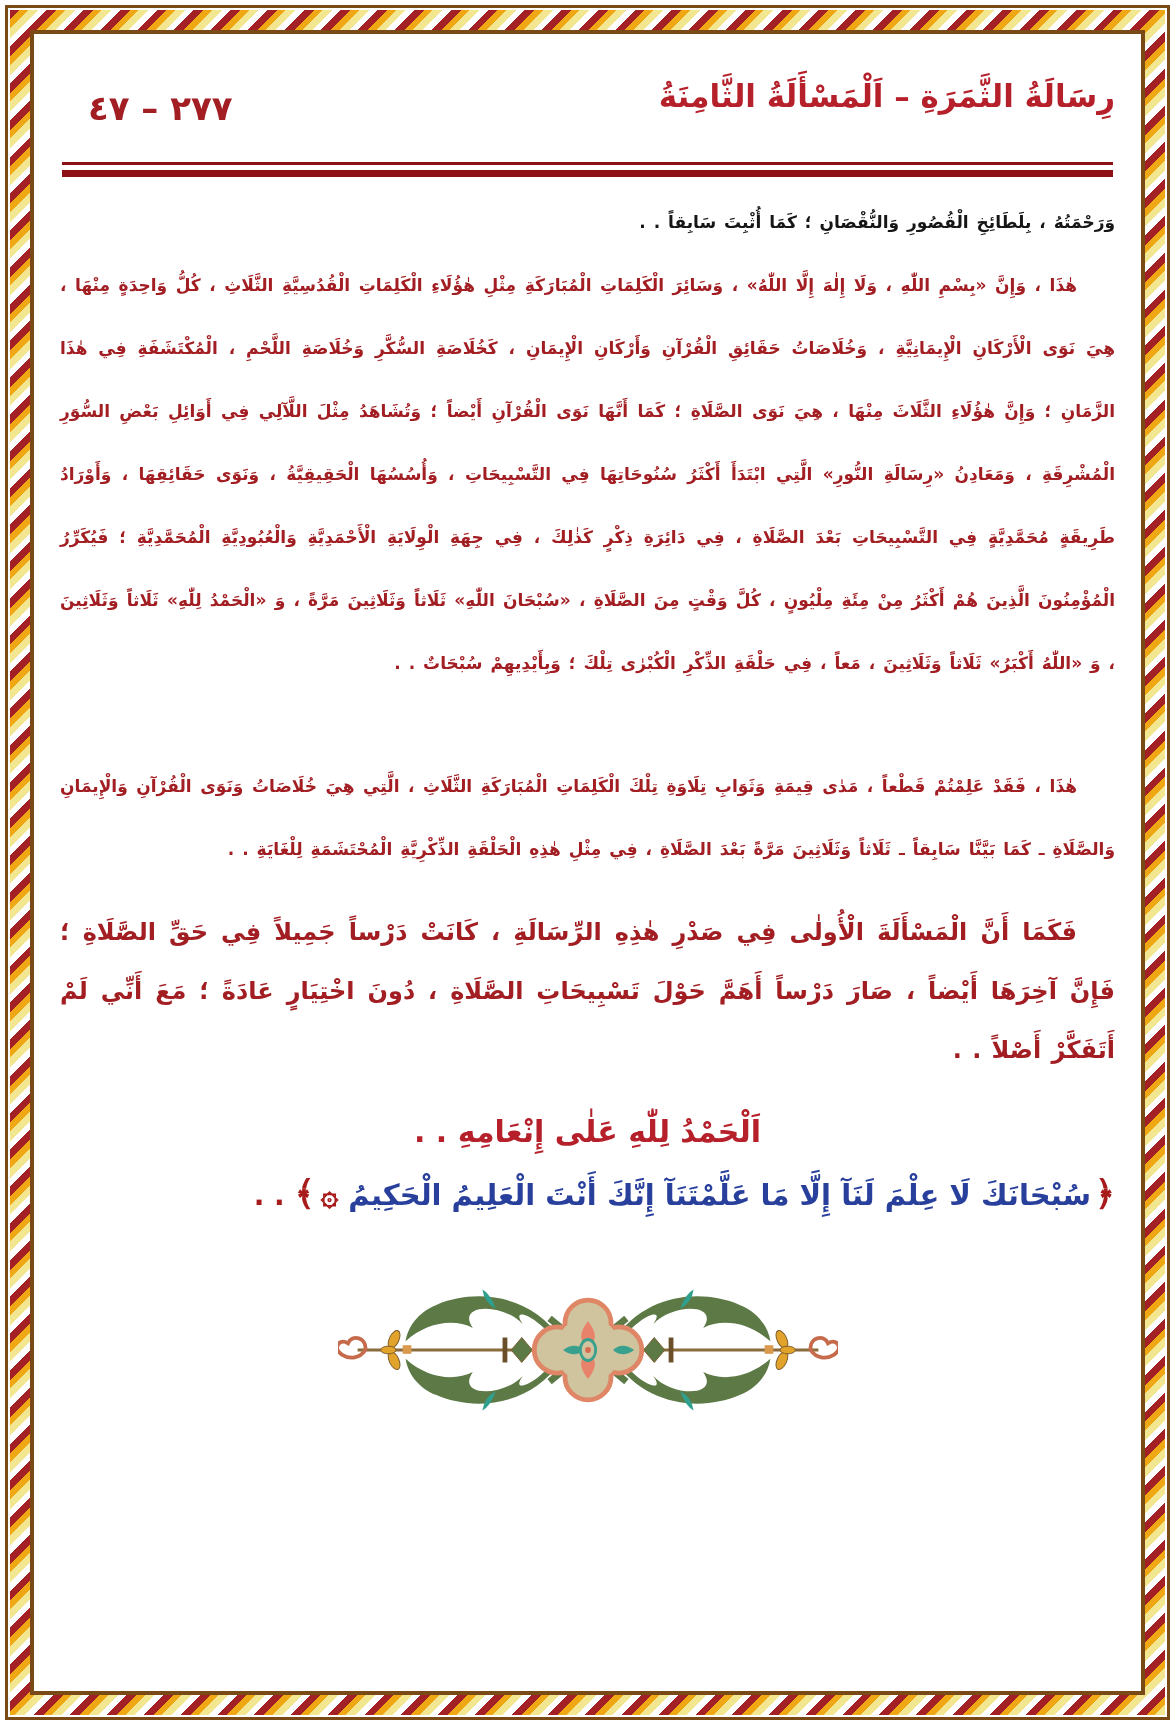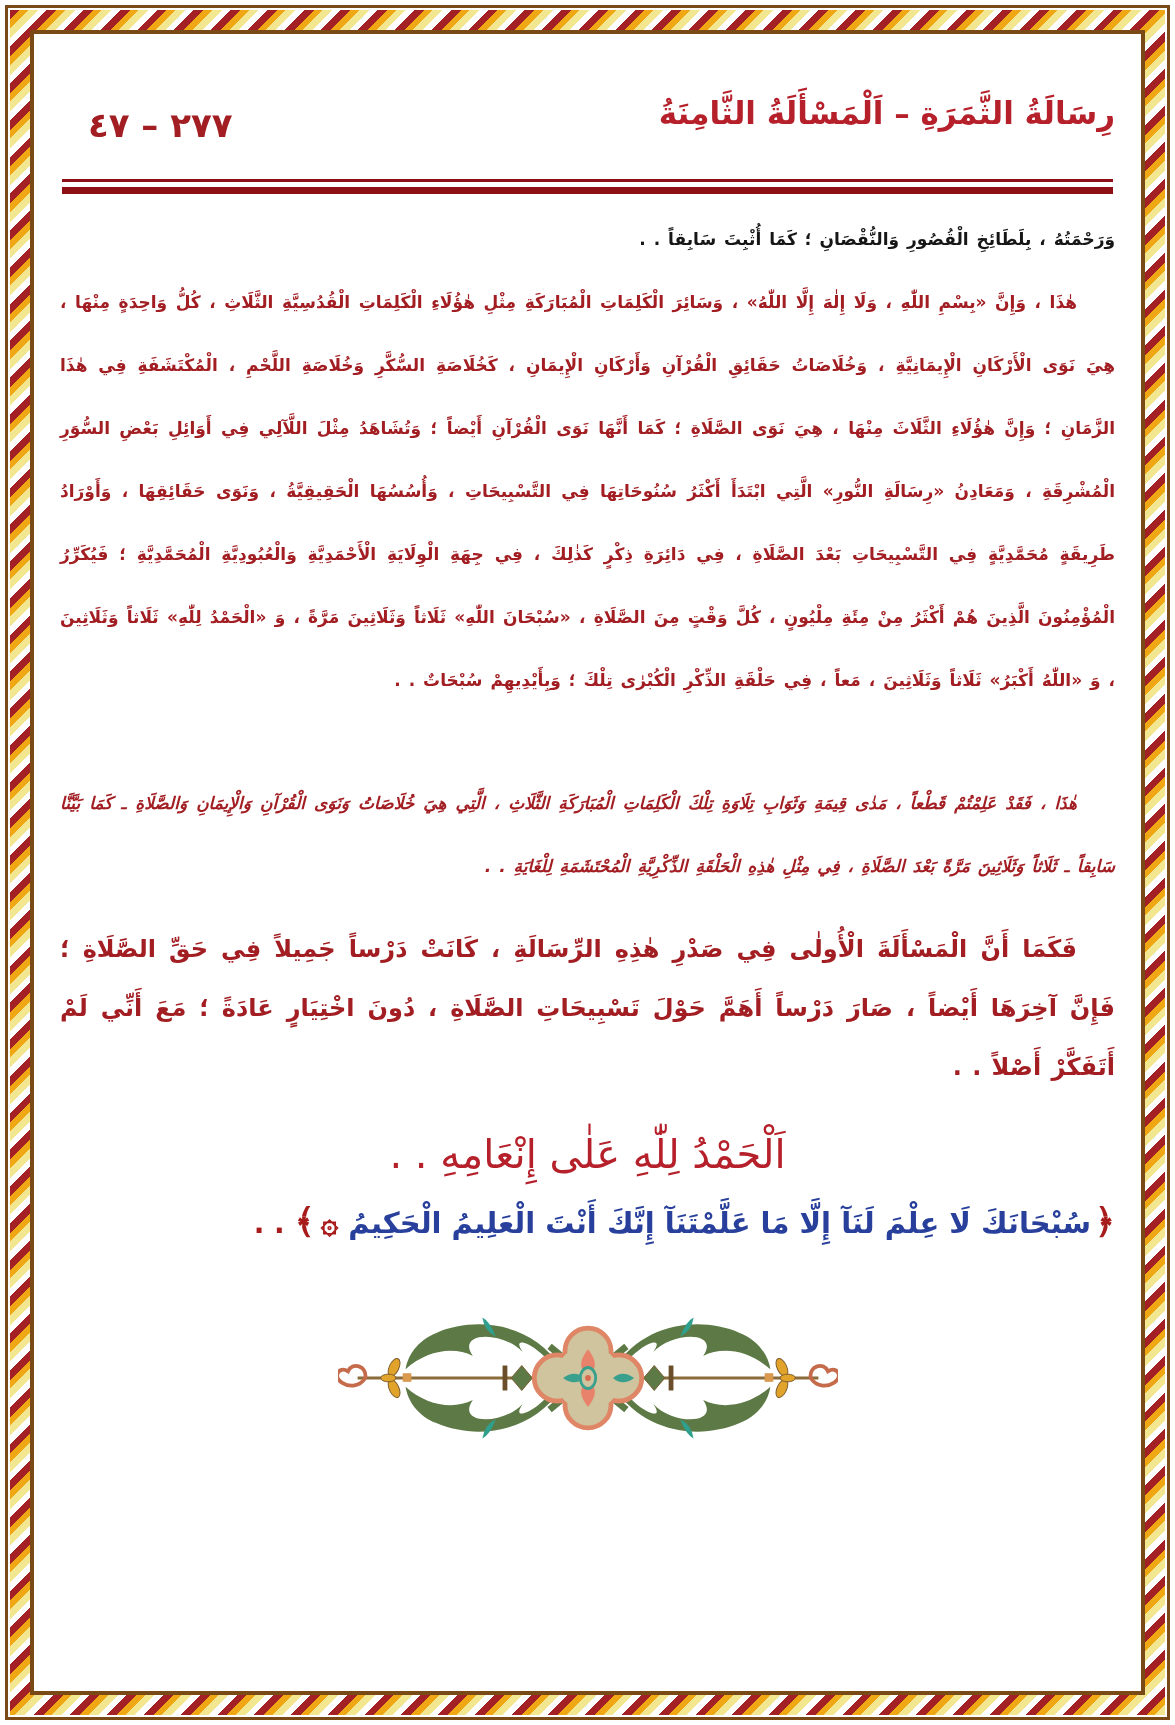--- a/index.html
+++ b/index.html
@@ -26,46 +26,46 @@
   .frame-band{
     position:absolute;inset:10px;
     background:repeating-linear-gradient(135deg,
       var(--band_red) 0 7px,
       var(--band_gold) 7px 13px,
       var(--band_yellow) 13px 20px,
       #ffffff 20px 26px);
   }
   .frame-inner{position:absolute;inset:30px;border:4px solid var(--border_brown);background:var(--page_bg);}
   
-  .content{position:absolute;inset:34px;padding:39px 26px 0 26px;box-sizing:border-box;}
+  .content{position:absolute;inset:34px;padding:22px 26px 0 26px;box-sizing:border-box;}
   .header{position:relative;height:74px;margin-top:22px;}
   .page-number{
     position:absolute;left:28px;top:10px;direction:ltr;
     font-size:34px;font-weight:bold;color:var(--body_red);letter-spacing:3px;
   }
   .page-title{
     text-align:right;font-size:31px;font-weight:bold;color:var(--title_red);
     direction:rtl;
   }
   .rules{margin:10px 2px 0 2px;}
   .rule-thin{height:3px;background:var(--rule_red);}
   .rule-thick{height:7px;background:var(--rule_red);margin-top:5px;}
   .body-text{direction:rtl;margin-top:14px;font-weight:bold;}
   p.para{
     margin:0;font-size:17px;line-height:63px;color:var(--body_red);
     text-align:justify;word-spacing:2px;
   }
   p.para.black{color:var(--text_black);}
   p.para.indent{text-indent:38px;}
-  p.para.gap-big{margin-top:60px;font-style:italic;}
+  p.para.gap-big{margin-top:60px;}
   p.para.gap-med{margin-top:22px;}
   p.para.small{font-size:24px;line-height:59px;}
   .hamdala{
     direction:rtl;text-align:center;margin-top:34px;
-    font-size:40px;font-weight:normal;color:var(--title_red);
+    font-size:30px;font-weight:bold;color:var(--title_red);
   }
   .verse-line{
     direction:rtl;text-align:right;margin-top:14px;
     font-size:29px;font-weight:bold;line-height:60px;
   }
   .verse-orn{color:var(--ornament_red);font-size:34px;}
   .verse-rosette{color:var(--ornament_red);font-size:30px;padding:0 6px;}
   .verse-text{color:var(--verse_blue);padding:0 4px;}
   .verse-trailer{color:var(--ornament_red);font-size:28px;letter-spacing:6px;}
   .ornament-wrap{text-align:center;margin-top:52px;}

